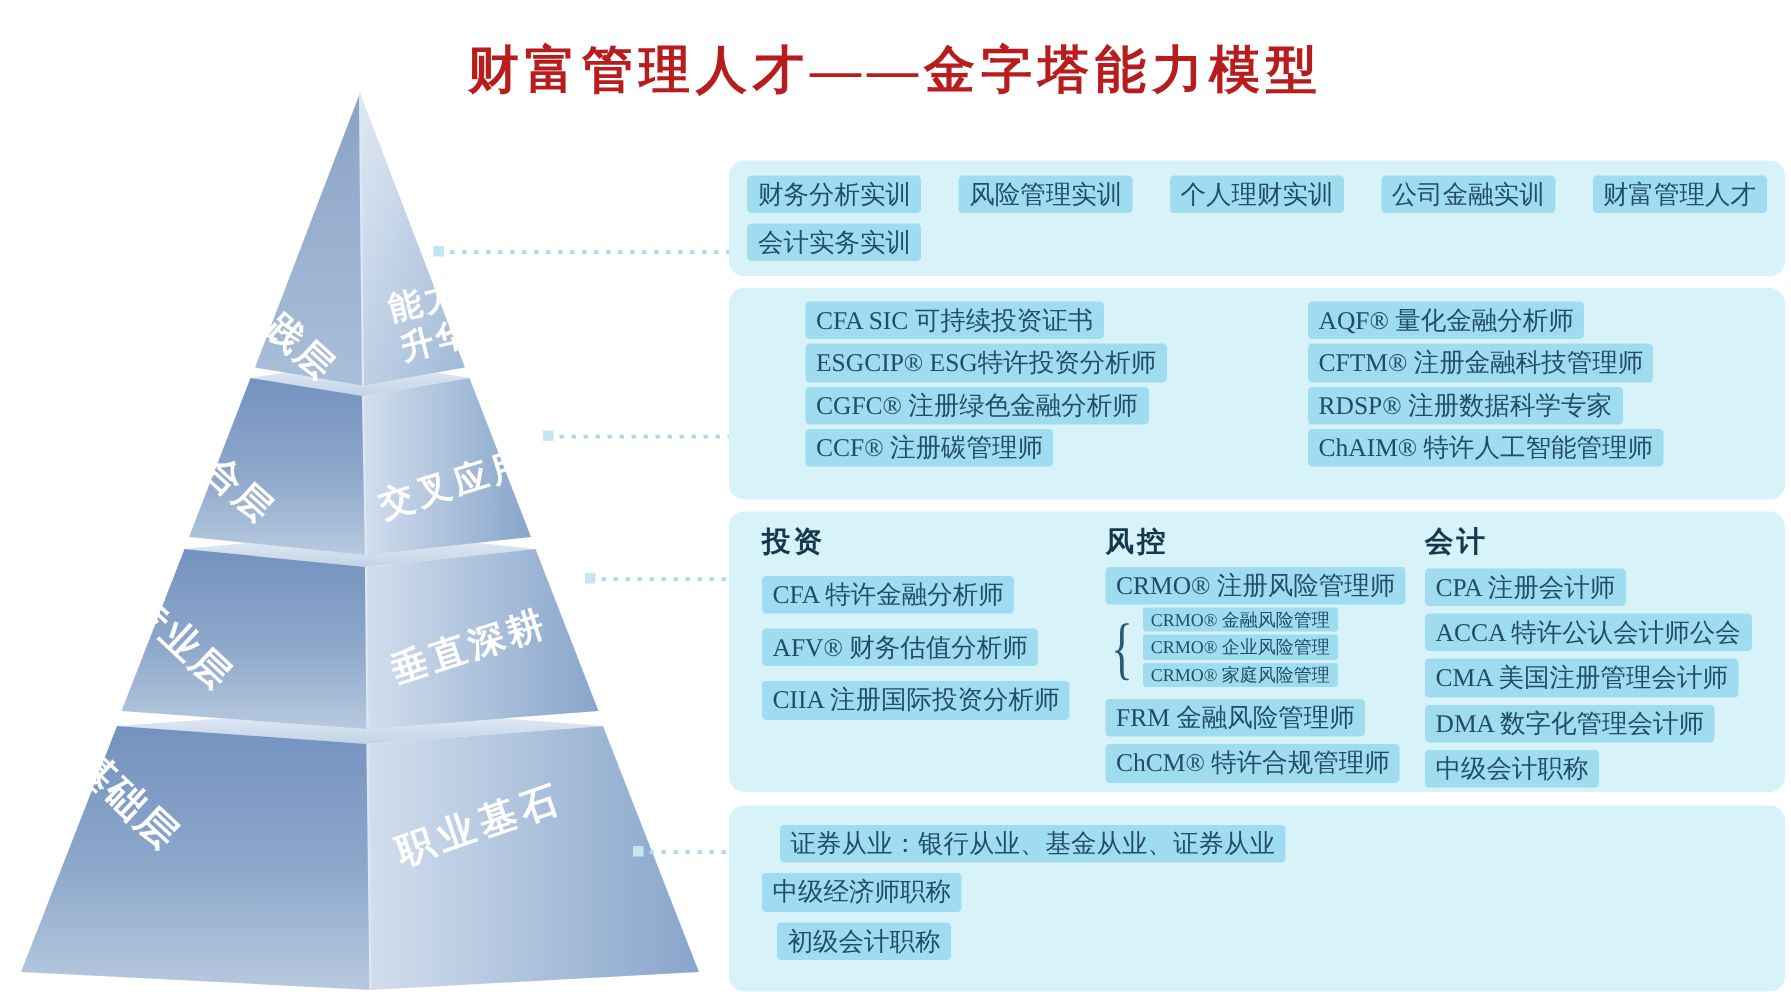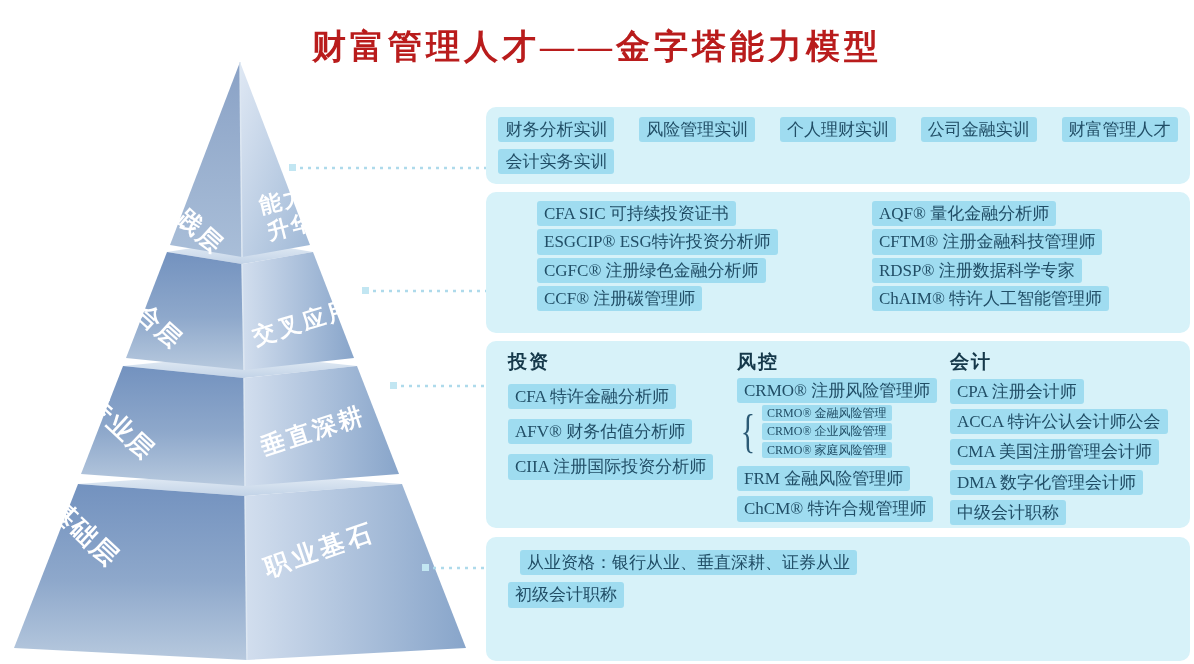--- a/index.html
+++ b/index.html
@@ -170,17 +170,18 @@
     </div>
     <div class="fcol fcol-right">
       <span class="chip">AQF® 量化金融分析师</span>
       <span class="chip">CFTM® 注册金融科技管理师</span>
       <span class="chip">RDSP® 注册数据科学专家</span>
       <span class="chip">ChAIM® 特许人工智能管理师</span>
     </div>
   </div>
 
   <div class="panel panel-foundation">
-    <span class="chip">从业资格：银行从业、垂直深耕、证券从业</span>
+    <span class="chip">证券从业：银行从业、基金从业、证券从业</span>
+    <span class="chip">中级经济师职称</span>
     <span class="chip">初级会计职称</span>
   </div>
 
 </div>
 
 </body></html>

